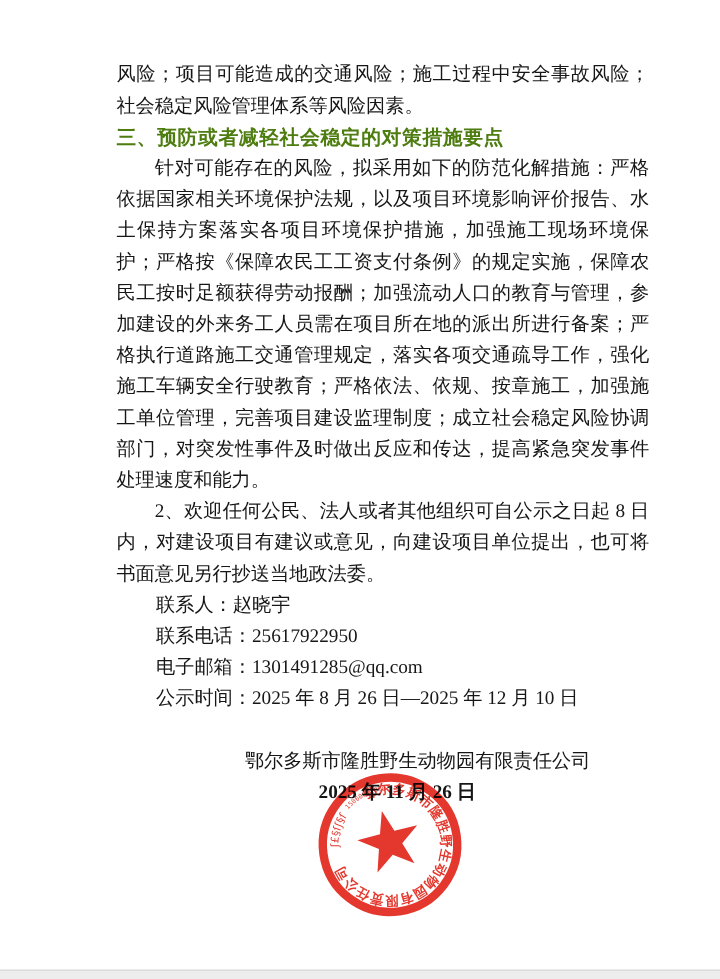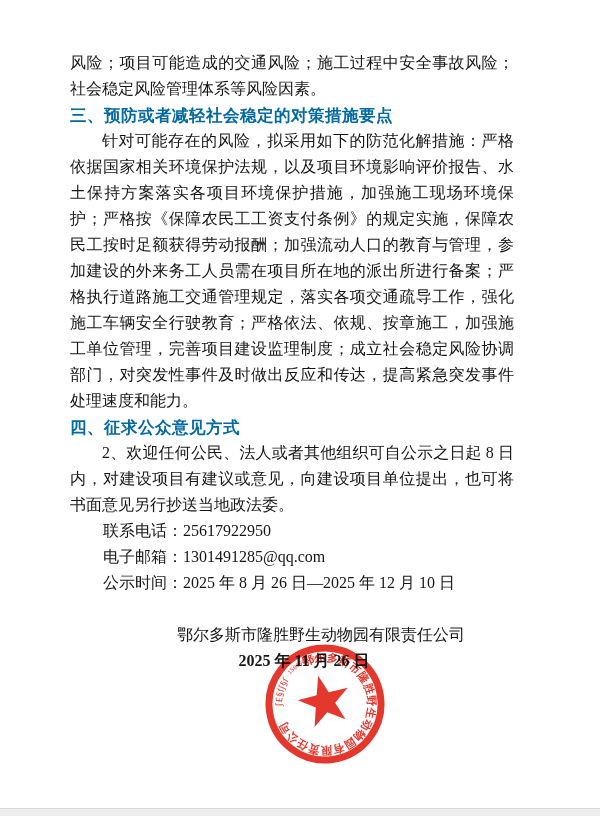--- a/index.html
+++ b/index.html
@@ -13,37 +13,37 @@
     font-family: "Liberation Serif", "DejaVu Serif", serif;
     color: #161616;
   }
   .page {
     position: absolute;
     left: 0; top: 0; right: 0; bottom: 7px;
     background: #ffffff;
   }
   .content {
     position: absolute;
-    top: 50px; left: 70px;
+    top: 50px; left: 97px;
     width: 444px;
     font-size: 16px;
     line-height: 26px;
     text-align: justify;
   }
   .content p { margin: 0; text-indent: 2em; }
   .content p.continuation { text-indent: 0; }
   .content h3 {
     margin: 0;
     font-family: "Liberation Sans", "DejaVu Sans", sans-serif;
     font-weight: bold;
     font-size: 16.5px;
     line-height: 26px;
     text-indent: 0;
     letter-spacing: 0.5px;
-    color: #0369a1;
+    color: #4d7c0f;
   }
   .contact-line {
     padding-left: 33px;
     line-height: 26px;
     text-align: left;
   }
   .sig-company {
     margin-top: 26px;
     text-align: center;
     padding-left: 58px;
@@ -76,25 +76,25 @@
 
 <div class="page">
   <div class="content">
 
     <p class="continuation">风险；项目可能造成的交通风险；施工过程中安全事故风险；社会稳定风险管理体系等风险因素。</p>
 
     <h3>三、预防或者减轻社会稳定的对策措施要点</h3>
 
     <p>针对可能存在的风险，拟采用如下的防范化解措施：严格依据国家相关环境保护法规，以及项目环境影响评价报告、水土保持方案落实各项目环境保护措施，加强施工现场环境保护；严格按《保障农民工工资支付条例》的规定实施，保障农民工按时足额获得劳动报酬；加强流动人口的教育与管理，参加建设的外来务工人员需在项目所在地的派出所进行备案；严格执行道路施工交通管理规定，落实各项交通疏导工作，强化施工车辆安全行驶教育；严格依法、依规、按章施工，加强施工单位管理，完善项目建设监理制度；成立社会稳定风险协调部门，对突发性事件及时做出反应和传达，提高紧急突发事件处理速度和能力。</p>
 
-    <h3>四、征求公众意见方式</h3>
 
 
     <p>2、欢迎任何公民、法人或者其他组织可自公示之日起 8 日内，对建设项目有建议或意见，向建设项目单位提出，也可将书面意见另行抄送当地政法委。</p>
 
+    <div class="contact-line">联系人：赵晓宇</div>
     <div class="contact-line">联系电话：25617922950</div>
     <div class="contact-line">电子邮箱：1301491285@qq.com</div>
     <div class="contact-line">公示时间：2025 年 8 月 26 日—2025 年 12 月 10 日</div>
 
     <div class="sig-company">鄂尔多斯市隆胜野生动物园有限责任公司</div>
     <div class="sig-date">2025 年 11 月 26 日</div>
   </div>
 
   <svg class="seal" viewBox="0 0 164 164">
     <defs>

